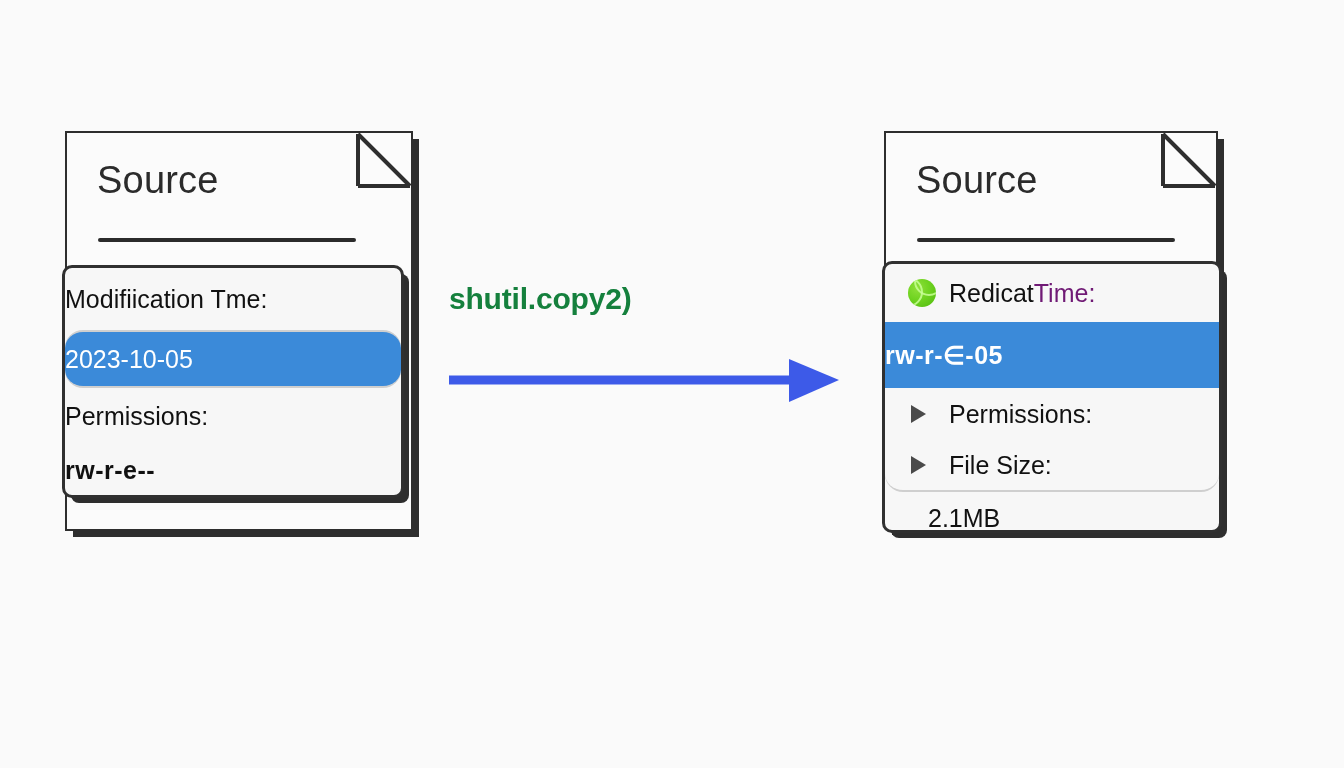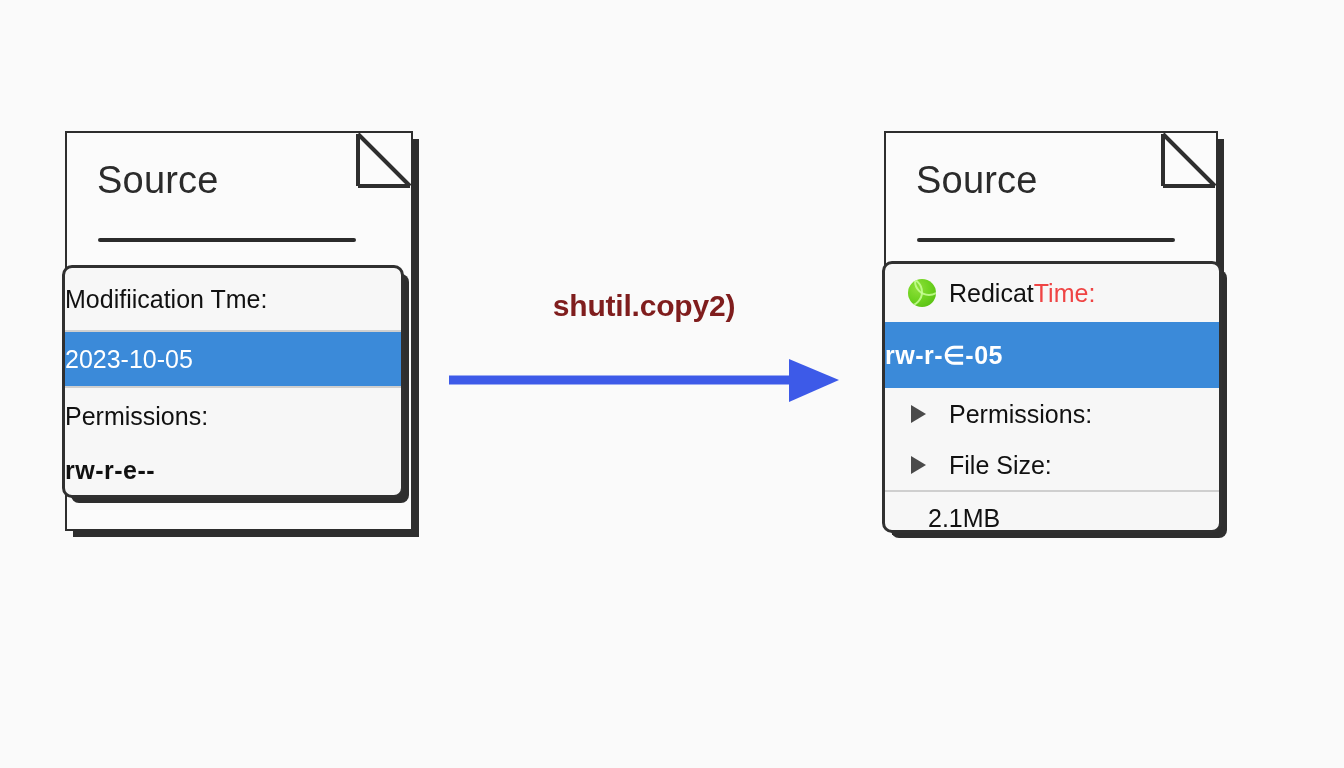--- a/index.html
+++ b/index.html
@@ -66,34 +66,34 @@
   }
   .row {
     position: relative;
     box-sizing: border-box;
     display: flex;
     align-items: center;
     color: #111;
     white-space: nowrap;
   }
   .row.sep-top { border-top: 2px solid #cfcfcf; }
-  .row.sep-bot { border-bottom: 2px solid #cfcfcf; }
+  .row.sep-bot { border-bottom: 2px solid #cfcfcf; border-radius: 18px; }
   .row.highlight {
     background: #3b8ad9;
     color: #ffffff;
   }
   .row-label {
     font-size: 25px;
     font-weight: 400;
   }
   .row-label.bold {
     font-weight: 700;
     letter-spacing: 0.5px;
   }
-  .tail-grey { color: #ef4444; text-align: right; }
+  .tail-grey { color: #701a75; text-align: right; }
 
   
   .tri-icon {
     position: absolute;
     left: 26px;
     width: 0;
     height: 0;
     border-top: 9px solid transparent;
     border-bottom: 9px solid transparent;
     border-left: 15px solid #4a4a4a;
@@ -123,26 +123,25 @@
   .arrow-wrap {
     position: absolute;
     left: 449px;
     top: 355px;
     width: 390px;
     height: 50px;
   }
   .arrow-label {
     position: absolute;
     left: 449px;
-    top: 289px;
+    top: 282px;
     width: 390px;
-    text-align: center;
     font-size: 30px;
     font-weight: 700;
-    color: #7f1d1d;
+    color: #15803d;
     letter-spacing: -0.2px;
   }
 </style>
 </head>
 <body>
 
 <div class="canvas">
 
   <div class="doc" style="left:65px; top:131px; width:348px; height:400px;">
     <div class="doc-fold">

